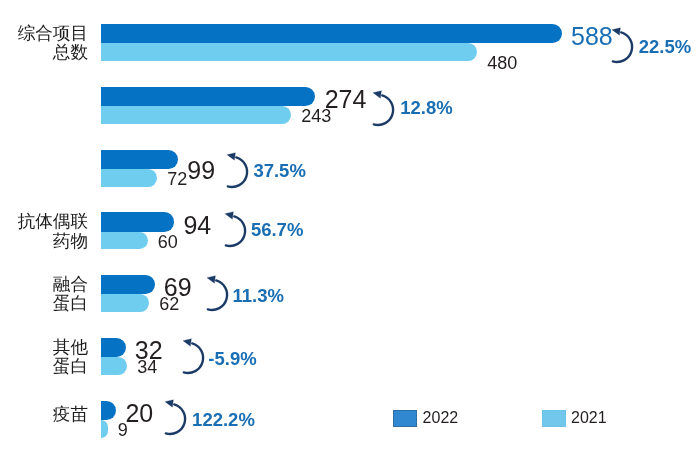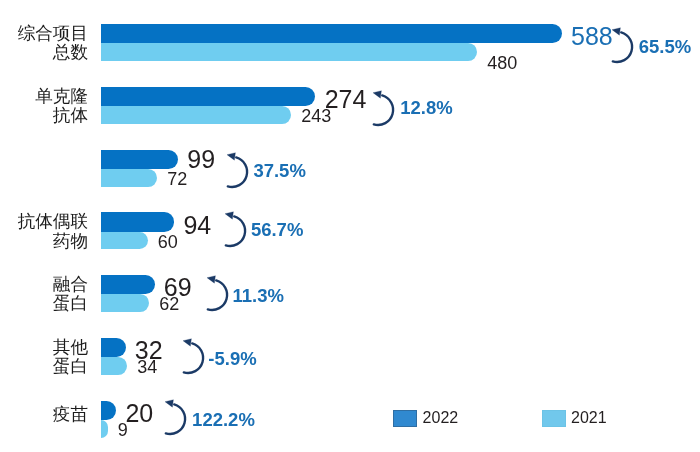--- a/index.html
+++ b/index.html
@@ -40,39 +40,35 @@
     <div class="ln"><span>总数</span></div>
   </div>
   <div class="bar bar-2022" style="left: 100.5px; top: 24px; width: 461.286px; background: rgb(5, 114, 196);"></div>
   <div class="bar bar-2021" style="left: 100.5px; top: 43.3px; width: 376.56px; background: rgb(111, 205, 240);"></div>
   <div class="val v-2022" style="left: 570.986px; top: 24.3px; color: rgb(26, 111, 180);">588</div>
   <div class="val v-2021" style="left: 487.26px; top: 54px; color: rgb(35, 31, 32);">480</div>
   <div class="arrow" style="left: 604.2px; top: 24px;"><svg width="34" height="42" viewBox="0 0 34 42">
         <path d="M8.8 37.4 A 14.8 14.8 0 1 0 17.2 8.4" fill="none" stroke="#1b3a66" stroke-width="2.35" stroke-linecap="round"></path>
         <path d="M8.0 5.7 L16.4 3.7 L15.4 11.2 Z" fill="#1b3a66" stroke="#1b3a66" stroke-width="0.25" stroke-linejoin="round"></path>
       </svg></div>
-  <div class="pct" style="left: 638.8px; top: 37.7px; color: rgb(26, 111, 180);">65.5%</div>
+  <div class="pct" style="left: 638.8px; top: 37.7px; color: rgb(26, 111, 180);">22.5%</div>
 
-  <div class="cat-label" style="right: 612px; top: 86.85px;">
-    <div class="ln">单克隆</div>
-    <div class="ln"><span>抗体</span></div>
-  </div>
   <div class="bar bar-2022" style="left: 100.5px; top: 86.75px; width: 214.953px; background: rgb(5, 114, 196);"></div>
   <div class="bar bar-2021" style="left: 100.5px; top: 106.05px; width: 190.633px; background: rgb(111, 205, 240);"></div>
   <div class="val v-2022" style="left: 324.653px; top: 87.05px; color: rgb(35, 31, 32);">274</div>
   <div class="val v-2021" style="left: 301.334px; top: 107.05px; color: rgb(35, 31, 32);">243</div>
   <div class="arrow" style="left: 364.6px; top: 86.7px;"><svg width="34" height="42" viewBox="0 0 34 42">
         <path d="M8.8 37.4 A 14.8 14.8 0 1 0 17.2 8.4" fill="none" stroke="#1b3a66" stroke-width="2.35" stroke-linecap="round"></path>
         <path d="M8.0 5.7 L16.4 3.7 L15.4 11.2 Z" fill="#1b3a66" stroke="#1b3a66" stroke-width="0.25" stroke-linejoin="round"></path>
       </svg></div>
   <div class="pct" style="left: 400.3px; top: 99px; color: rgb(26, 111, 180);">12.8%</div>
 
   <div class="bar bar-2022" style="left: 100.5px; top: 149.5px; width: 77.6655px; background: rgb(5, 114, 196);"></div>
   <div class="bar bar-2021" style="left: 100.5px; top: 168.8px; width: 56.484px; background: rgb(111, 205, 240);"></div>
-  <div class="val v-2022" style="left: 187.365px; top: 147px; color: rgb(35, 31, 32);">99</div>
+  <div class="val v-2022" style="left: 187.365px; top: 158px; color: rgb(35, 31, 32);">99</div>
   <div class="val v-2021" style="left: 167.184px; top: 169.8px; color: rgb(35, 31, 32);">72</div>
   <div class="arrow" style="left: 218.9px; top: 148.9px;"><svg width="34" height="42" viewBox="0 0 34 42">
         <path d="M8.8 37.4 A 14.8 14.8 0 1 0 17.2 8.4" fill="none" stroke="#1b3a66" stroke-width="2.35" stroke-linecap="round"></path>
         <path d="M8.0 5.7 L16.4 3.7 L15.4 11.2 Z" fill="#1b3a66" stroke="#1b3a66" stroke-width="0.25" stroke-linejoin="round"></path>
       </svg></div>
   <div class="pct" style="left: 253.4px; top: 162.2px; color: rgb(26, 111, 180);">37.5%</div>
 
   <div class="cat-label" style="right: 612px; top: 212.35px;">
     <div class="ln">抗体偶联</div>
     <div class="ln"><span>药物</span></div>

